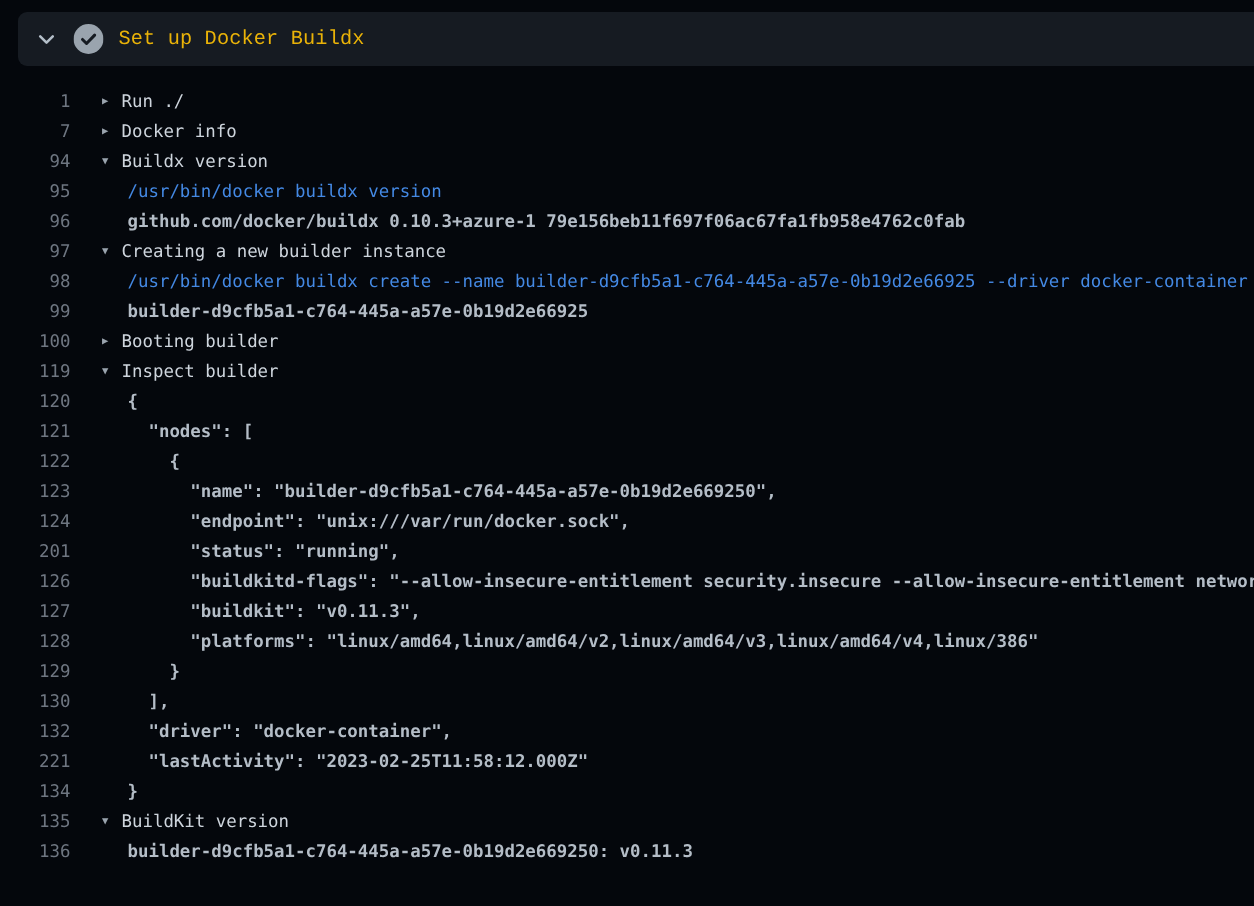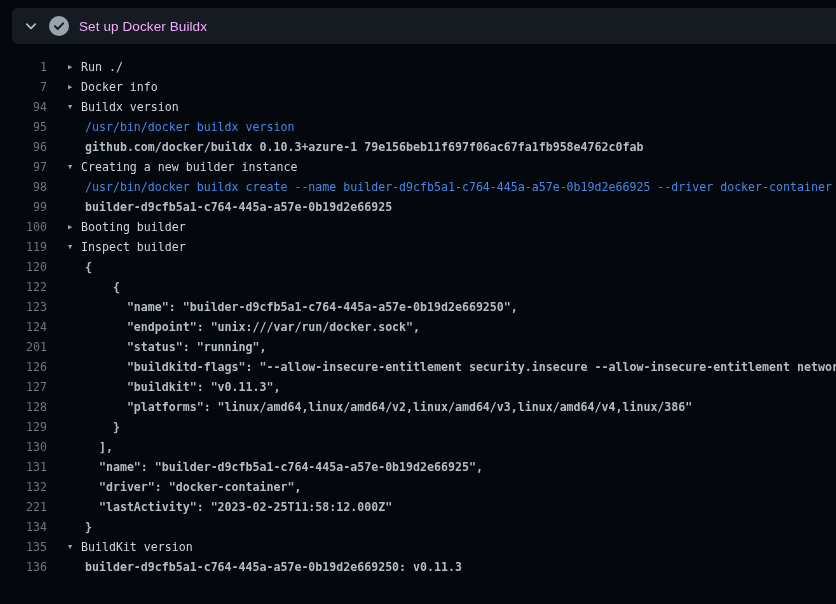--- a/index.html
+++ b/index.html
@@ -18,24 +18,24 @@
     background: #161b22;
     border-radius: 6px 0 0 6px;
     display: flex;
     align-items: center;
     cursor: pointer;
   }
   .chev { margin-left: 10px; width: 18px; height: 18px; display: flex; align-items: center; justify-content: center; }
   .check { margin-left: 9px; width: 20px; height: 20px; display: flex; align-items: center; justify-content: center; }
   .step-title {
     margin-left: 10px;
-    font-family: Liberation Sans, sans-serif;
+    font-family: Liberation Mono, monospace;
     font-size: 13.5px;
     font-weight: 400;
-    color: #f0abfc;
+    color: #eab308;
     letter-spacing: 0.1px;
   }
 
   
   .log {
     position: absolute;
     left: 0; top: 57px;
     width: 100%;
   }
   .row {
@@ -90,28 +90,28 @@
     <div class="row group"><a class="ln">7</a><div class="c"><span class="tri">▶</span><span class="txt">Docker info</span></div></div>
     <div class="row group"><a class="ln">94</a><div class="c"><span class="tri">▼</span><span class="txt">Buildx version</span></div></div>
     <div class="row command"><a class="ln">95</a><div class="c"><span class="txt">/usr/bin/docker buildx version</span></div></div>
     <div class="row output"><a class="ln">96</a><div class="c"><span class="txt">github.com/docker/buildx 0.10.3+azure-1 79e156beb11f697f06ac67fa1fb958e4762c0fab</span></div></div>
     <div class="row group"><a class="ln">97</a><div class="c"><span class="tri">▼</span><span class="txt">Creating a new builder instance</span></div></div>
     <div class="row command"><a class="ln">98</a><div class="c"><span class="txt">/usr/bin/docker buildx create --name builder-d9cfb5a1-c764-445a-a57e-0b19d2e66925 --driver docker-container</span></div></div>
     <div class="row output"><a class="ln">99</a><div class="c"><span class="txt">builder-d9cfb5a1-c764-445a-a57e-0b19d2e66925</span></div></div>
     <div class="row group"><a class="ln">100</a><div class="c"><span class="tri">▶</span><span class="txt">Booting builder</span></div></div>
     <div class="row group"><a class="ln">119</a><div class="c"><span class="tri">▼</span><span class="txt">Inspect builder</span></div></div>
     <div class="row output"><a class="ln">120</a><div class="c"><span class="txt">{</span></div></div>
+    <div class="row output"><a class="ln">121</a><div class="c"><span class="txt">  "nodes": [</span></div></div>
     <div class="row output"><a class="ln">122</a><div class="c"><span class="txt">    {</span></div></div>
     <div class="row output"><a class="ln">123</a><div class="c"><span class="txt">      "name": "builder-d9cfb5a1-c764-445a-a57e-0b19d2e669250",</span></div></div>
     <div class="row output"><a class="ln">124</a><div class="c"><span class="txt">      "endpoint": "unix:///var/run/docker.sock",</span></div></div>
     <div class="row output"><a class="ln">201</a><div class="c"><span class="txt">      "status": "running",</span></div></div>
     <div class="row output"><a class="ln">126</a><div class="c"><span class="txt">      "buildkitd-flags": "--allow-insecure-entitlement security.insecure --allow-insecure-entitlement network.host",</span></div></div>
     <div class="row output"><a class="ln">127</a><div class="c"><span class="txt">      "buildkit": "v0.11.3",</span></div></div>
     <div class="row output"><a class="ln">128</a><div class="c"><span class="txt">      "platforms": "linux/amd64,linux/amd64/v2,linux/amd64/v3,linux/amd64/v4,linux/386"</span></div></div>
     <div class="row output"><a class="ln">129</a><div class="c"><span class="txt">    }</span></div></div>
     <div class="row output"><a class="ln">130</a><div class="c"><span class="txt">  ],</span></div></div>
-    <div class="row output"><a class="ln">131</a><div class="c"><span class="txt">  "name": "builder-d9cfb5a1-c764-445a-a57e-0b19d2e66925",</span></div></div>
     <div class="row output"><a class="ln">132</a><div class="c"><span class="txt">  "driver": "docker-container",</span></div></div>
     <div class="row output"><a class="ln">221</a><div class="c"><span class="txt">  "lastActivity": "2023-02-25T11:58:12.000Z"</span></div></div>
     <div class="row output"><a class="ln">134</a><div class="c"><span class="txt">}</span></div></div>
     <div class="row group"><a class="ln">135</a><div class="c"><span class="tri">▼</span><span class="txt">BuildKit version</span></div></div>
     <div class="row output"><a class="ln">136</a><div class="c"><span class="txt">builder-d9cfb5a1-c764-445a-a57e-0b19d2e669250: v0.11.3</span></div></div>
   </div>
 
 </body></html>

